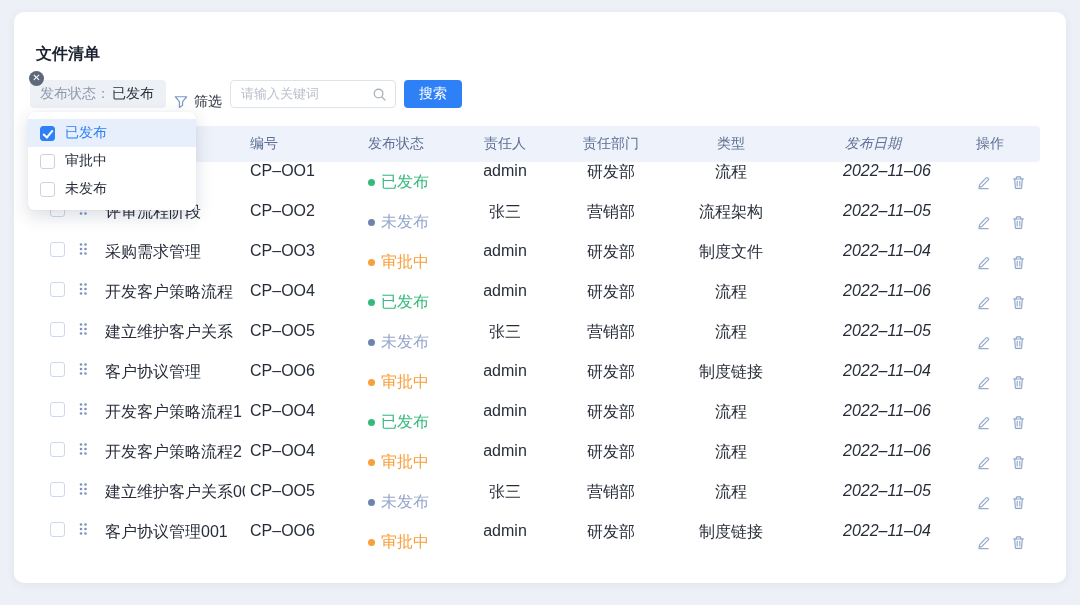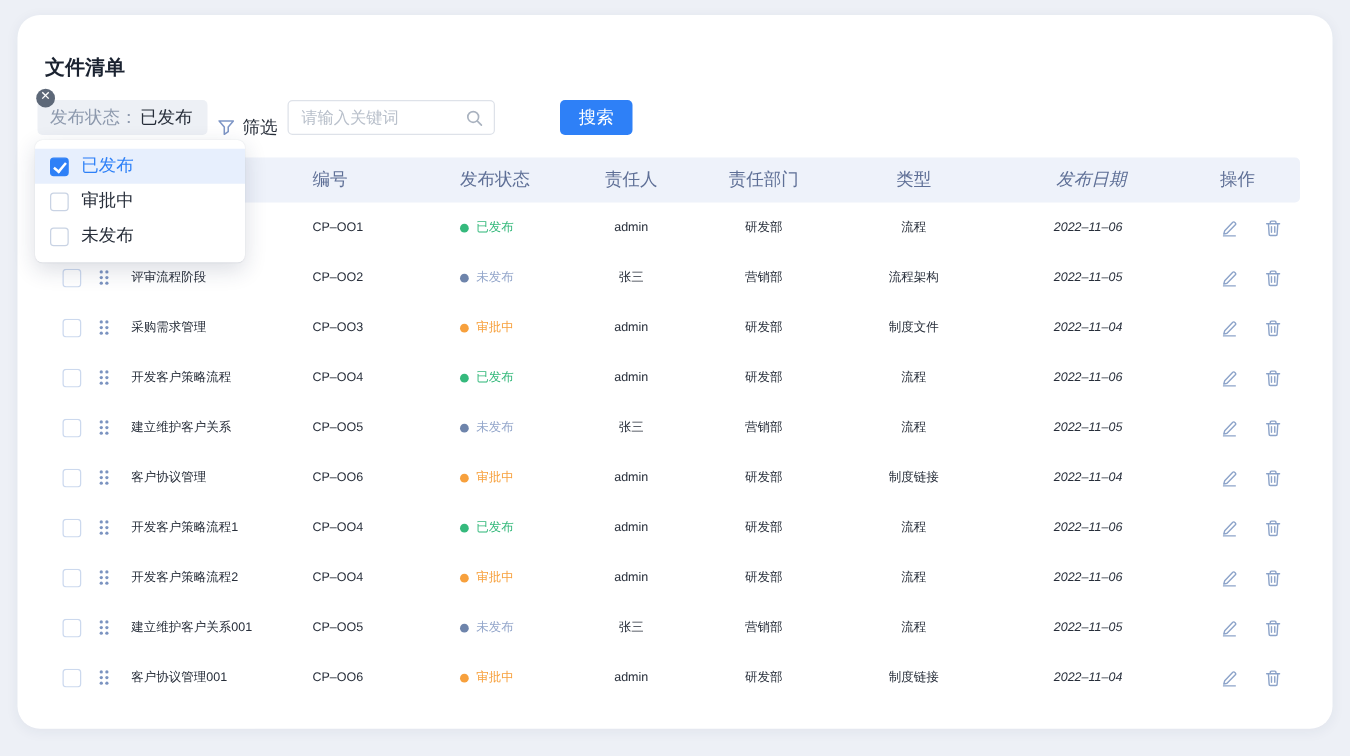--- a/index.html
+++ b/index.html
@@ -5,21 +5,21 @@
   * { margin:0; padding:0; box-sizing:border-box; }
   html,body { width:1080px; height:605px; overflow:hidden; }
   body {
     background:#edf0f6;
     font-family:"Liberation Sans","DejaVu Sans",sans-serif;
     color:#272e3a;
     position:relative;
   }
   .card {
     position:absolute; left:14px; top:12px; width:1052px; height:571px;
-    background:#ffffff; border-radius:18px;
+    background:#ffffff; border-radius:10px;
     box-shadow:0 2px 10px rgba(30,45,90,.06);
   }
   .page-title {
     position:absolute; left:22px; top:32px;
     font-size:16px; font-weight:bold; color:#1a2230;
   }
 
   
   .toolbar { position:absolute; left:0; top:68px; width:100%; height:28px;font-family:Liberation Serif, serif; }
   .chip {
@@ -49,21 +49,21 @@
   }
   .search-input {
     border:none; outline:none; flex:1; font-size:13px; color:#272e3a;
     font-family:inherit; background:transparent; min-width:0;
   }
   .search-input::placeholder { color:#b9c0cb; }
   .search-icon { color:#a9b2bf; flex:0 0 auto; }
   .search-btn {
     position:absolute; left:390px; top:0; width:58px; height:28px;
     border:none; border-radius:4px; background:#2e80f7; color:#fff;
-    font-size:14px; font-family:inherit; cursor:pointer;margin-left:44px;
+    font-size:14px; font-family:inherit; cursor:pointer;
   }
 
   
   .dropdown {
     position:absolute; left:14px; top:100px; width:168px;
     background:#fff; border-radius:6px; padding:7px 0;
     box-shadow:0 6px 18px rgba(31,45,80,.16), 0 0 1px rgba(31,45,80,.15);
     z-index:20;
   }
   .dd-item {
@@ -81,21 +81,21 @@
     border:solid #fff; border-width:0 2px 2px 0; transform:rotate(40deg);
   }
 
   
   .table { position:absolute; left:26px; top:114px; width:1000px; }
   .thead {
     display:flex; height:36px; align-items:center;
     background:#eef2fa; border-radius:4px;
     color:#5e6f96; font-size:14px;
   }
-  .trow { display:flex; height:40px; align-items:center; font-size:10px; }
+  .trow { display:flex; height:40px; font-size:16px; }
   .cell { padding:0 5px; white-space:nowrap; overflow:hidden; }
   .c-select  { width:32px;  display:flex; justify-content:flex-start; padding-left:10px; }
   .c-drag    { width:28px;  display:flex; }
   .c-name    { width:145px; }
   .c-code    { width:118px; }
   .c-status  { width:96px;  display:flex; align-items:center; gap:6px; }
   .c-owner   { width:92px;  text-align:center; }
   .c-dept    { width:120px; text-align:center; }
   .c-type    { width:120px; text-align:center; }
   .c-date    { width:152px; padding-left:52px;font-style:italic; }

